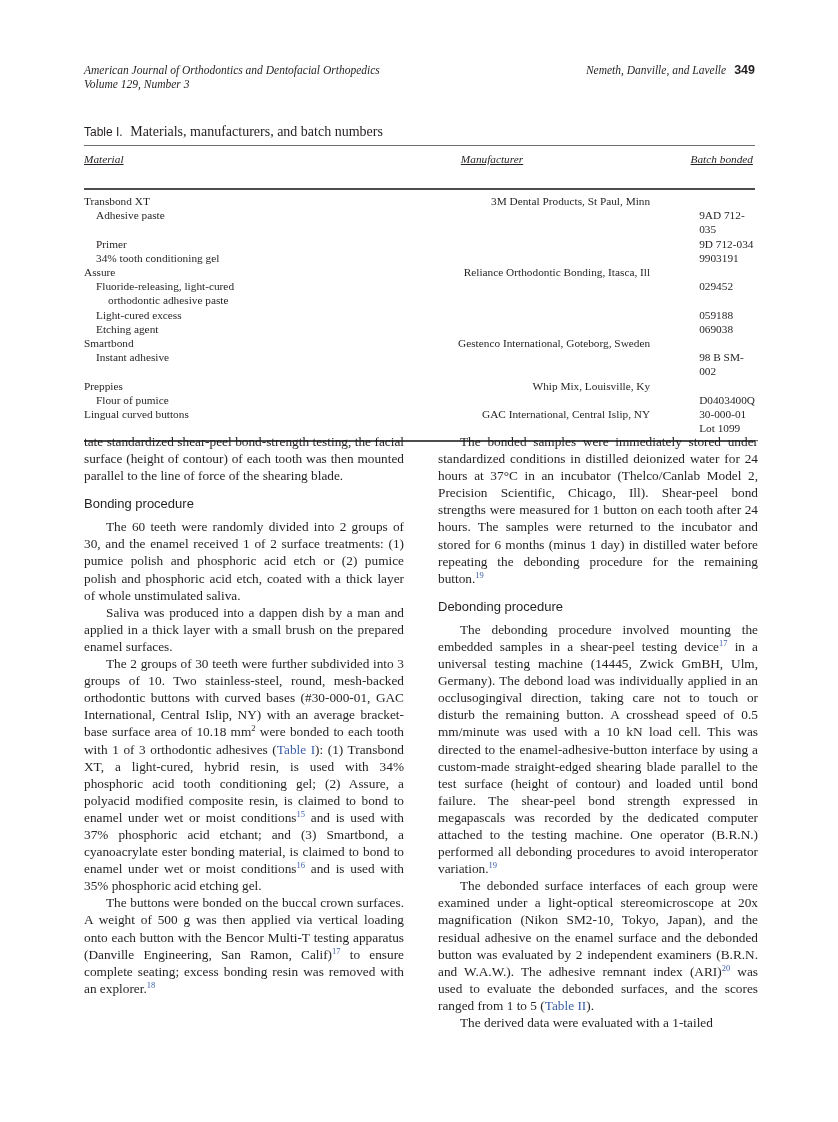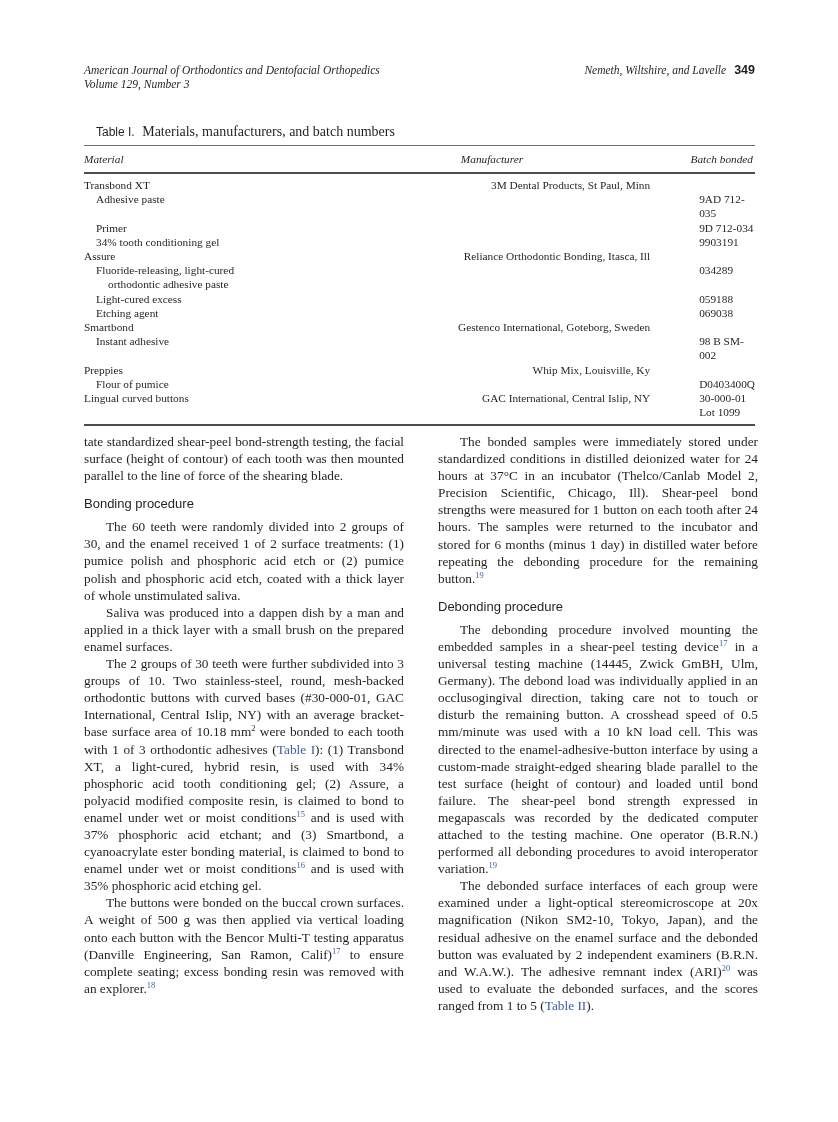--- a/index.html
+++ b/index.html
@@ -3,28 +3,28 @@
   <meta charset="utf-8">
   <style>
     html, body { margin: 0; padding: 0; background: #ffffff; }
     body { width: 838px; height: 1122px; position: relative; overflow: hidden; color: #231f20; font-family: "Liberation Serif", serif; }
     .running-head { position: absolute; left: 84px; top: 63px; width: 671px; font-size: 11.5px; line-height: 14px; font-style: italic; color: #231f20; }
     .running-head .left { position: absolute; left: 0; top: 0; }
     .running-head .right { position: absolute; right: 0; top: 0; white-space: nowrap; }
     .running-head .page-num { font-style: normal; font-weight: bold; font-family: "Liberation Sans", sans-serif; font-size: 12.5px; margin-left: 8px; }
 
     .table-caption { position: absolute; left: 84px; top: 124px; font-size: 14px; }
-    .table-caption .label { font-family: "Liberation Sans", sans-serif; font-size: 12px; margin-right: 4px; margin-left: 12px; }
+    .table-caption .label { font-family: "Liberation Sans", sans-serif; font-size: 12px; margin-right: 4px; }
 
     .table-wrap { position: absolute; left: 84px; top: 145px; width: 671px; }
     .rule-top { border-top: 1px solid #6d6e70; }
     .rule-thick { border-top: 2px solid #4d4d4f; }
     .rule-bottom { border-top: 2px solid #4d4d4f; margin-top: 5px; }
     table { border-collapse: collapse; width: 100%; font-size: 11.3px; }
-    th { font-style: italic; font-weight: normal; padding: 6px 0 6px 0; height: 14px; }
+    th { font-style: italic; font-weight: normal; padding: 6px 0 22px 0; height: 14px; text-decoration: underline; }
     td { padding: 0; line-height: 14.2px; vertical-align: top; }
     .c1 { width: 273px; text-align: left; }
     .c2 { width: 270px; text-align: right; }
     .c3 { text-align: left; padding-left: 49px; }
     th.c2 { text-align: center; padding-left: 0; }
     th.c3 { text-align: right; padding-right: 2px; }
     .indent1 { padding-left: 12px; }
     .indent2 { padding-left: 24px; }
     .tbody-first td { padding-top: 4px; }
 
@@ -39,21 +39,21 @@
   </style>
 </head>
 <body>
 
 <div class="running-head">
   <div class="left">
     <div>American Journal of Orthodontics and Dentofacial Orthopedics</div>
     <div>Volume 129, Number 3</div>
   </div>
   <div class="right">
-    <span>Nemeth, Wiltshire, and Lavelle</span><span class="page-num">349</span>
+    <span>Nemeth, Danville, and Lavelle</span><span class="page-num">349</span>
   </div>
 </div>
 
 <div class="table-caption">
   <span class="label">Table I.</span>
   <span>Materials, manufacturers, and batch numbers</span>
 </div>
 
 <div class="table-wrap">
   <div class="rule-top"></div>
@@ -90,21 +90,21 @@
           <td class="c3">9903191</td>
         </tr>
         <tr>
           <td class="c1">Assure</td>
           <td class="c2">Reliance Orthodontic Bonding, Itasca, Ill</td>
           <td class="c3"></td>
         </tr>
         <tr>
           <td class="c1 indent1">Fluoride-releasing, light-cured</td>
           <td class="c2"></td>
-          <td class="c3">034289</td>
+          <td class="c3">029452</td>
         </tr>
         <tr>
           <td class="c1 indent2">orthodontic adhesive paste</td>
           <td class="c2"></td>
           <td class="c3"></td>
         </tr>
         <tr>
           <td class="c1 indent1">Light-cured excess</td>
           <td class="c2"></td>
           <td class="c3">059188</td>
@@ -151,13 +151,14 @@
   <p>Saliva was produced into a dappen dish by a man and applied in a thick layer with a small brush on the prepared enamel surfaces.</p>
   <p><span>The 2 groups of 30 teeth were further subdivided into 3 groups of 10. Two stainless-steel, round, mesh-backed orthodontic buttons with curved bases (#30-000-01, GAC International, Central Islip, NY) with an average bracket-base surface area of 10.18 mm</span><sup>2</sup><span> were bonded to each tooth with 1 of 3 orthodontic adhesives (</span><span class="link">Table I</span><span>): (1) Transbond XT, a light-cured, hybrid resin, is used with 34% phosphoric acid tooth conditioning gel; (2) Assure, a polyacid modified composite resin, is claimed to bond to enamel under wet or moist conditions</span><sup class="link">15</sup><span> and is used with 37% phosphoric acid etchant; and (3) Smartbond, a cyanoacrylate ester bonding material, is claimed to bond to enamel under wet or moist conditions</span><sup class="link">16</sup><span> and is used with 35% phosphoric acid etching gel.</span></p>
   <p><span>The buttons were bonded on the buccal crown surfaces. A weight of 500 g was then applied via vertical loading onto each button with the Bencor Multi-T testing apparatus (Danville Engineering, San Ramon, Calif)</span><sup class="link">17</sup><span> to ensure complete seating; excess bonding resin was removed with an explorer.</span><sup class="link">18</sup></p>
 </div>
 
 <div class="col right">
   <p><span>The bonded samples were immediately stored under standardized conditions in distilled deionized water for 24 hours at 37°C in an incubator (Thelco/Canlab Model 2, Precision Scientific, Chicago, Ill). Shear-peel bond strengths were measured for 1 button on each tooth after 24 hours. The samples were returned to the incubator and stored for 6 months (minus 1 day) in distilled water before repeating the debonding procedure for the remaining button.</span><sup class="link">19</sup></p>
   <h3>Debonding procedure</h3>
   <p><span>The debonding procedure involved mounting the embedded samples in a shear-peel testing device</span><sup class="link">17</sup><span> in a universal testing machine (14445, Zwick GmBH, Ulm, Germany). The debond load was individually applied in an occlusogingival direction, taking care not to touch or disturb the remaining button. A crosshead speed of 0.5 mm/minute was used with a 10 kN load cell. This was directed to the enamel-adhesive-button interface by using a custom-made straight-edged shearing blade parallel to the test surface (height of contour) and loaded until bond failure. The shear-peel bond strength expressed in megapascals was recorded by the dedicated computer attached to the testing machine. One operator (B.R.N.) performed all debonding procedures to avoid interoperator variation.</span><sup class="link">19</sup></p>
   <p><span>The debonded surface interfaces of each group were examined under a light-optical stereomicroscope at 20x magnification (Nikon SM2-10, Tokyo, Japan), and the residual adhesive on the enamel surface and the debonded button was evaluated by 2 independent examiners (B.R.N. and W.A.W.). The adhesive remnant index (ARI)</span><sup class="link">20</sup><span> was used to evaluate the debonded surfaces, and the scores ranged from 1 to 5 (</span><span class="link">Table II</span><span>).</span></p>
+  <p>The derived data were evaluated with a 1-tailed</p>
 </div>
 
 </body></html>

